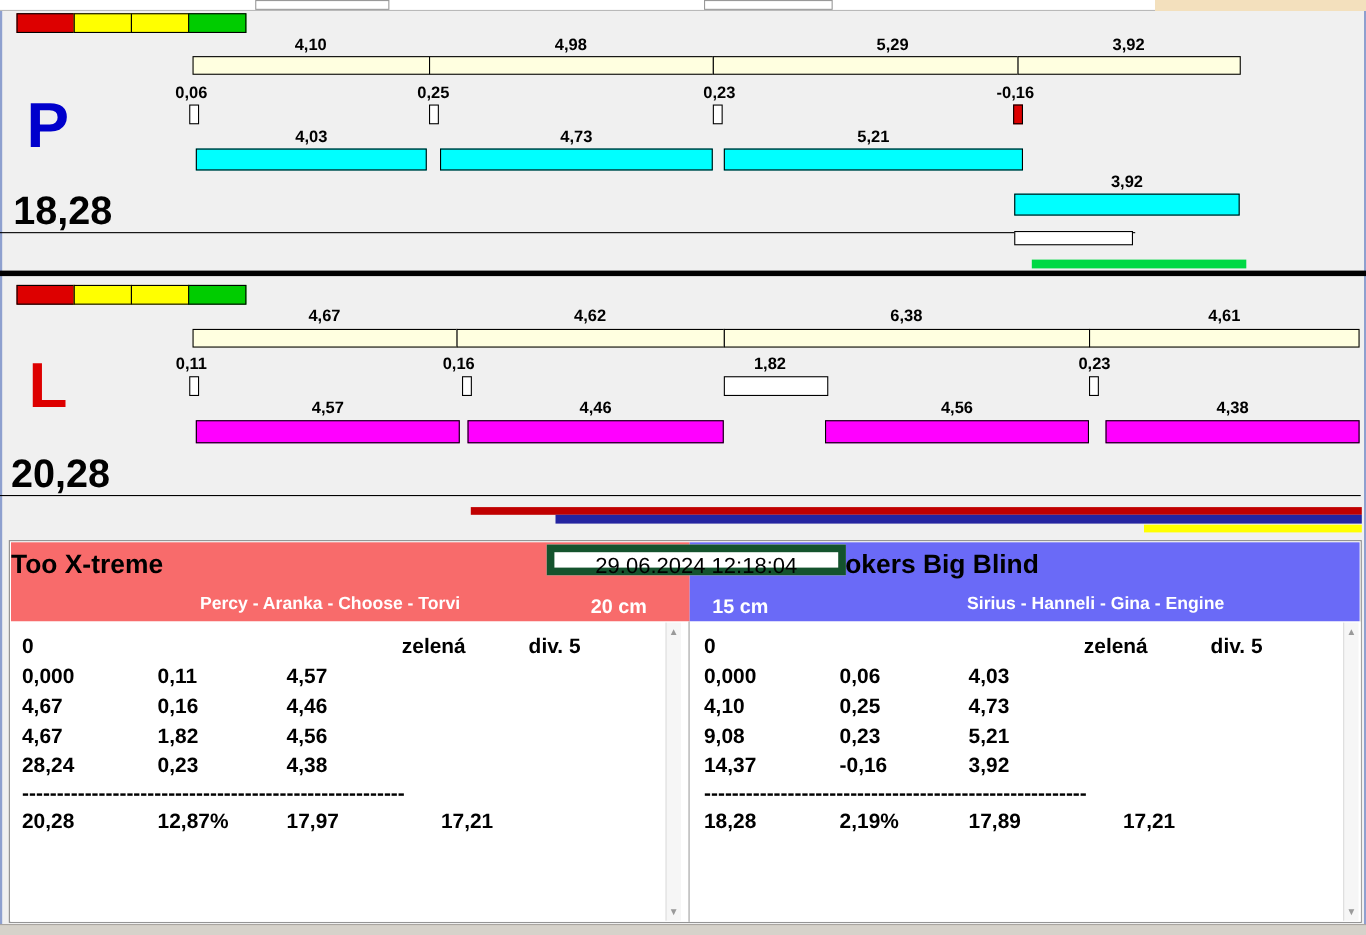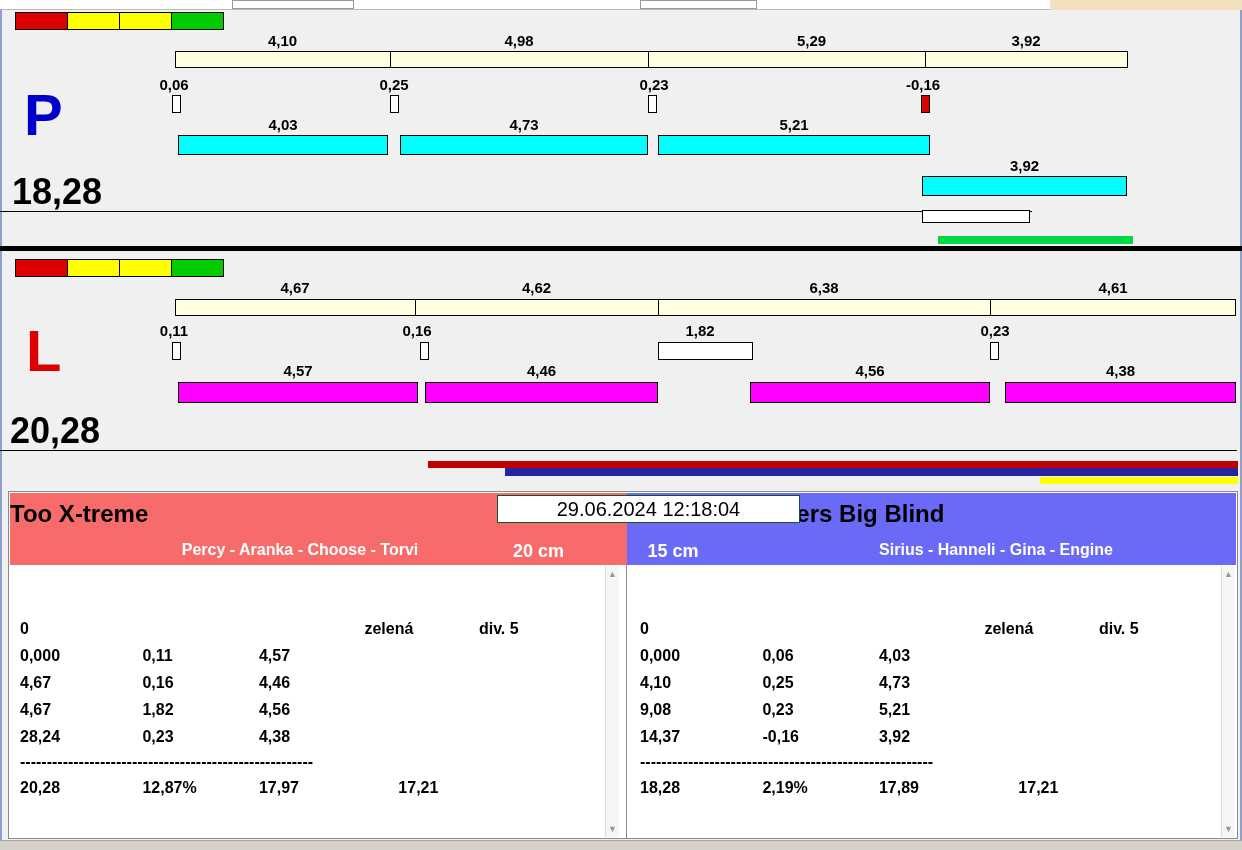--- a/index.html
+++ b/index.html
@@ -37,25 +37,25 @@
   .divider-black { position:absolute; left:0; top:246px; width:1242px; height:5px; background:#000; }
 
   .prog { position:absolute; }
 
   
   .bottom-frame { position:absolute; left:8px; top:491px; width:1230px; height:348px; border:1px solid #8a8a8a; background:#fff; }
   .hdr { position:absolute; top:493px; height:72px; }
   .team-title   { position:absolute; text-align:left; font-size:24px; font-weight:bold; color:#000; white-space:nowrap; }
   .team-members { position:absolute; text-align:center; font-size:16px; font-weight:bold; color:#fff; white-space:nowrap; }
   .team-height  { position:absolute; text-align:center; font-size:18px; font-weight:bold; color:#fff; white-space:nowrap; }
-  .datetime-box { position:absolute; left:497px; top:495px; width:303px; height:28px; background:#fff; border:1px solid #14532d;
+  .datetime-box { position:absolute; left:497px; top:495px; width:272px; height:28px; background:#fff; border:7px solid #14532d;
                   font-size:20px; color:#000; text-align:center; line-height:26px; white-space:nowrap; }
 
   .content { position:absolute; top:565px; height:273px; background:#fff; }
-  .tline { position:absolute; font-size:16px; font-weight:bold; color:#000; white-space:nowrap; line-height:22px;margin-top:40px; }
+  .tline { position:absolute; font-size:19px; font-weight:bold; color:#000; white-space:nowrap; line-height:22px; }
   .tline span { display:inline-block; }
   .c1 { width:118px; } .c2 { width:112px; } .c3 { width:135px; }
   .h1 { width:340px; } .h2 { width:110px; }
 
   .sbar { position:absolute; width:14px; background:#f6f6f6; border-left:1px solid #ddd; }
   .s-up, .s-down { position:absolute; left:0; width:100%; text-align:center; font-size:9px; color:#9a9a9a; cursor:pointer; }
   .s-up { top:3px; } .s-down { bottom:3px; }
 
   .bottom-strip { position:absolute; left:0; top:840px; width:1242px; height:10px; background:#d6d2ca; border-top:1px solid #a9a5a0; }
 </style>
@@ -160,21 +160,21 @@
 <div class="prog" style="left:505px;top:468px;width:733px;height:8px;background:var(--progress-blue,#2424a0)"></div>
 <div class="prog" style="left:1040px;top:477px;width:198px;height:7px;background:var(--progress-yellow,#ffff00)"></div>
 
 <div class="bottom-frame"></div>
 
 <div class="hdr" style="left:10px;width:617px;background:var(--team-left-header,#f86b6b)"></div>
 <div class="hdr" style="left:627px;width:609px;background:var(--team-right-header,#6a6af7)"></div>
 
 <div class="team-title" style="left:10px;top:500px;width:487px">Too X-treme</div>
 <div class="team-members" style="left:10px;top:541px;width:580px">Percy - Aranka - Choose - Torvi</div>
-<div class="team-height" style="left:476px;top:541px;width:125px">20 cm</div>
+<div class="team-height" style="left:500px;top:541px;width:125px">20 cm</div>
 
 <div class="team-title" style="left:755px;top:500px;width:482px">Jokers Big Blind</div>
 <div class="team-members" style="left:755px;top:541px;width:482px">Sirius - Hanneli - Gina - Engine</div>
 <div class="team-height" style="left:628px;top:541px;width:90px">15 cm</div>
 
 <div class="datetime-box">29.06.2024 12:18:04</div>
 
 <div class="content" style="left:10px;width:617px;border-right:1px solid #8a8a8a"></div>
 
 <div class="content" style="left:627px;width:610px"></div>

